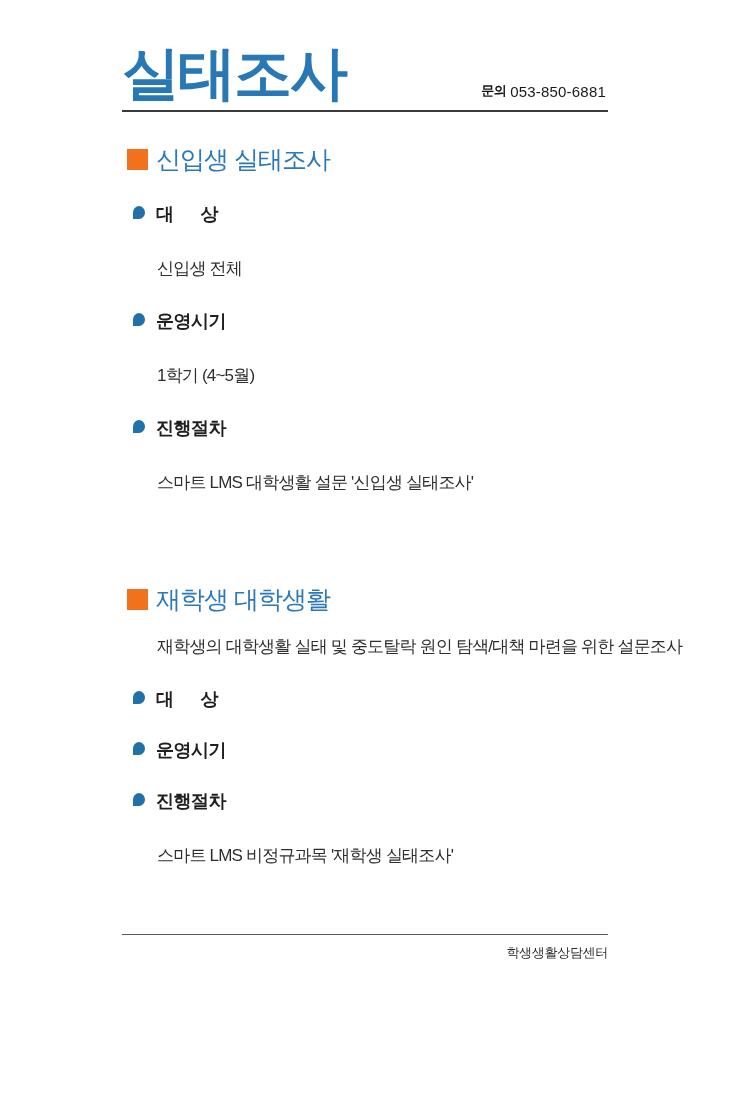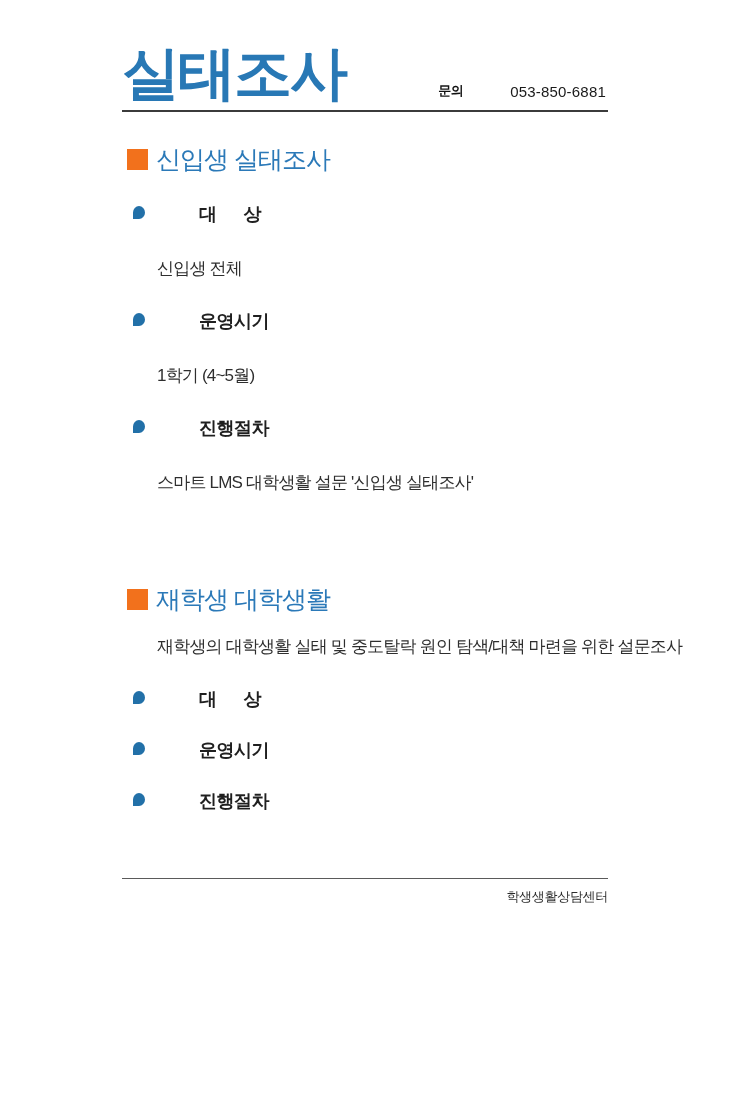--- a/index.html
+++ b/index.html
@@ -27,27 +27,27 @@
   .doc-title {
     font-size: 58px;
     line-height: 62px;
     font-weight: 700;
     letter-spacing: -2px;
     color: #2878b5;
   }
   .contact {
     position: absolute;
     right: 2px; bottom: 10px;
-    display: flex; align-items: center; gap: 10px;
+    display: flex; align-items: center; gap: 4px;
   }
   .contact-label {
     font-size: 13px; font-weight: 700; color: #111111; letter-spacing: -0.5px;
   }
   .contact-phone {
-    font-size: 15px; color: #1a1a1a; letter-spacing: 0.2px; margin-left: 37px;
+    font-size: 15px; color: #1a1a1a; letter-spacing: 0.2px;
   }
 
   
   .section { margin-top: 34px; }
   .section + .section { margin-top: 93px; }
 
   .section-heading {
     display: flex; align-items: center; gap: 8px;
     padding-left: 5px;
     height: 26px;
@@ -84,21 +84,20 @@
     border-radius: 50% 50% 50% 0; 
     flex: 0 0 auto;
     margin-top: -3px;
   }
   .item-label {
     font-size: 18px; line-height: 18px;
     font-weight: 700;
     letter-spacing: -0.5px;
     color: #1f1f1f;
     white-space: pre; 
-    margin-left: 43px;
   }
   .item-value {
     margin-top: 35px;
     padding-left: 35px;
     font-size: 17px; line-height: 21px;
     letter-spacing: -0.8px;
     color: #2e2e2e;
     white-space: nowrap;
   }
 
@@ -168,19 +167,20 @@
 
     <div class="item-label-row">
       <span class="bullet"></span>
       <span class="item-label">운영시기</span>
     </div>
 
     <div class="item-label-row">
       <span class="bullet"></span>
       <span class="item-label">진행절차</span>
     </div>
+    <div class="item-value">스마트 LMS 비정규과목 '재학생 실태조사'</div>
   </div>
 
   <div class="footer">
     <span class="footer-text">학생생활상담센터</span>
   </div>
 
 </div>
 
 </body></html>

